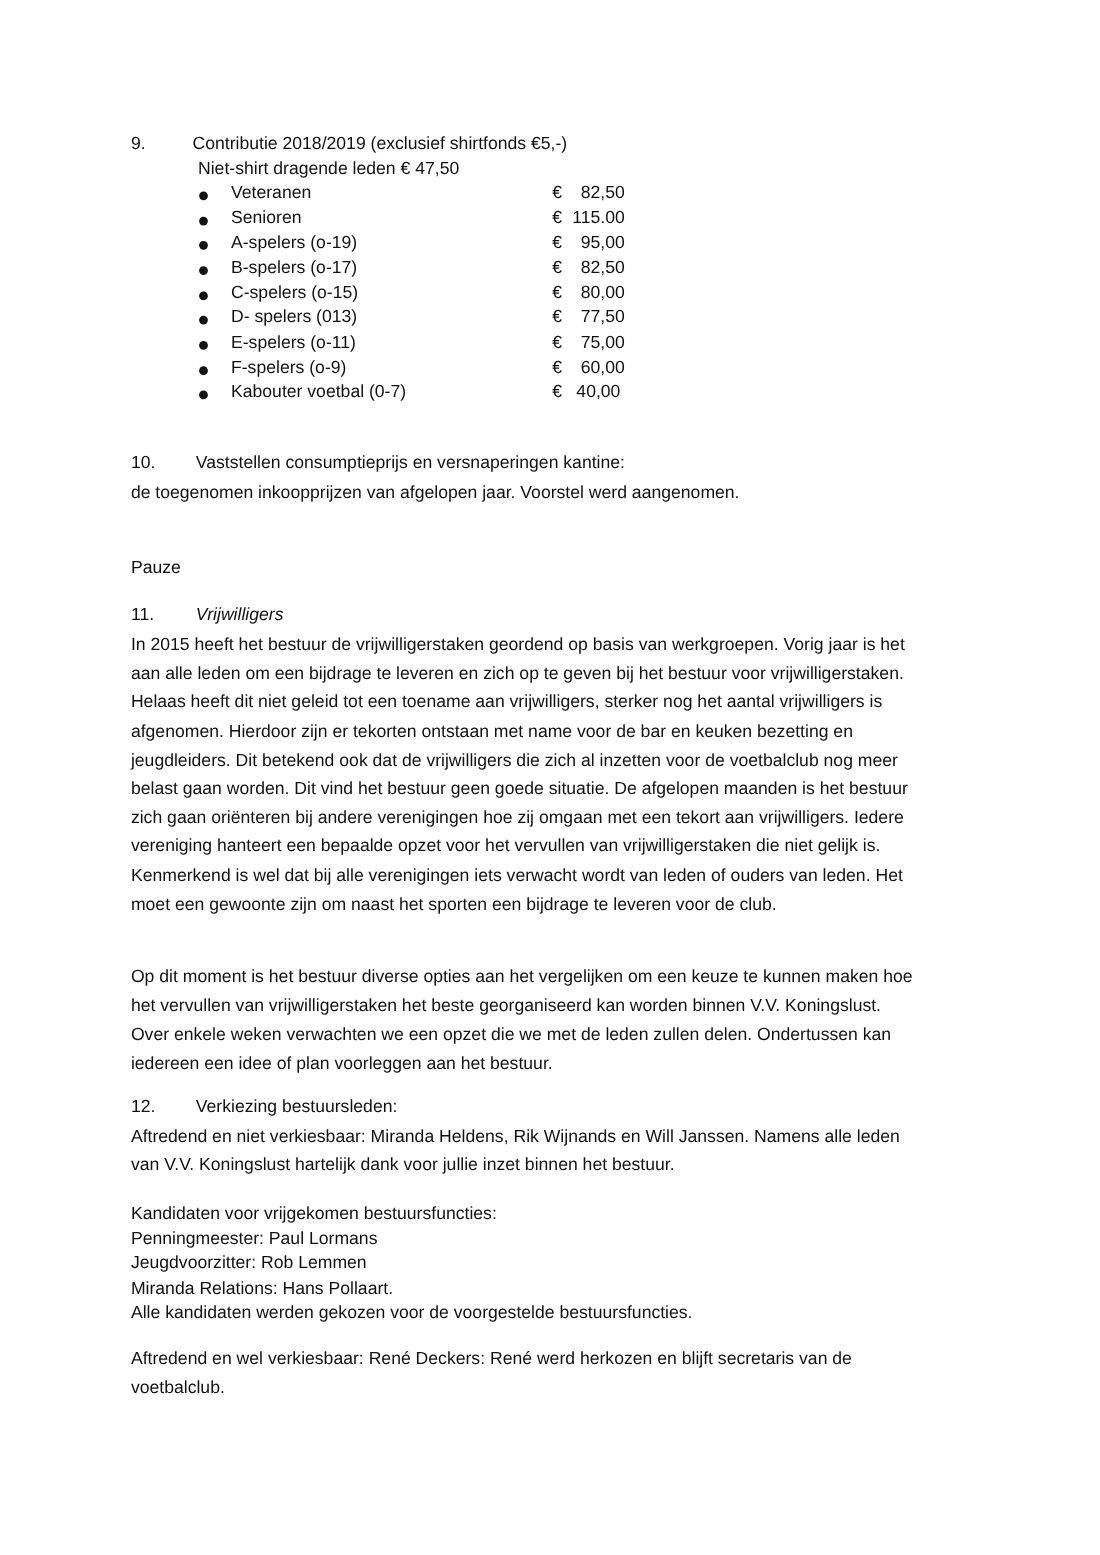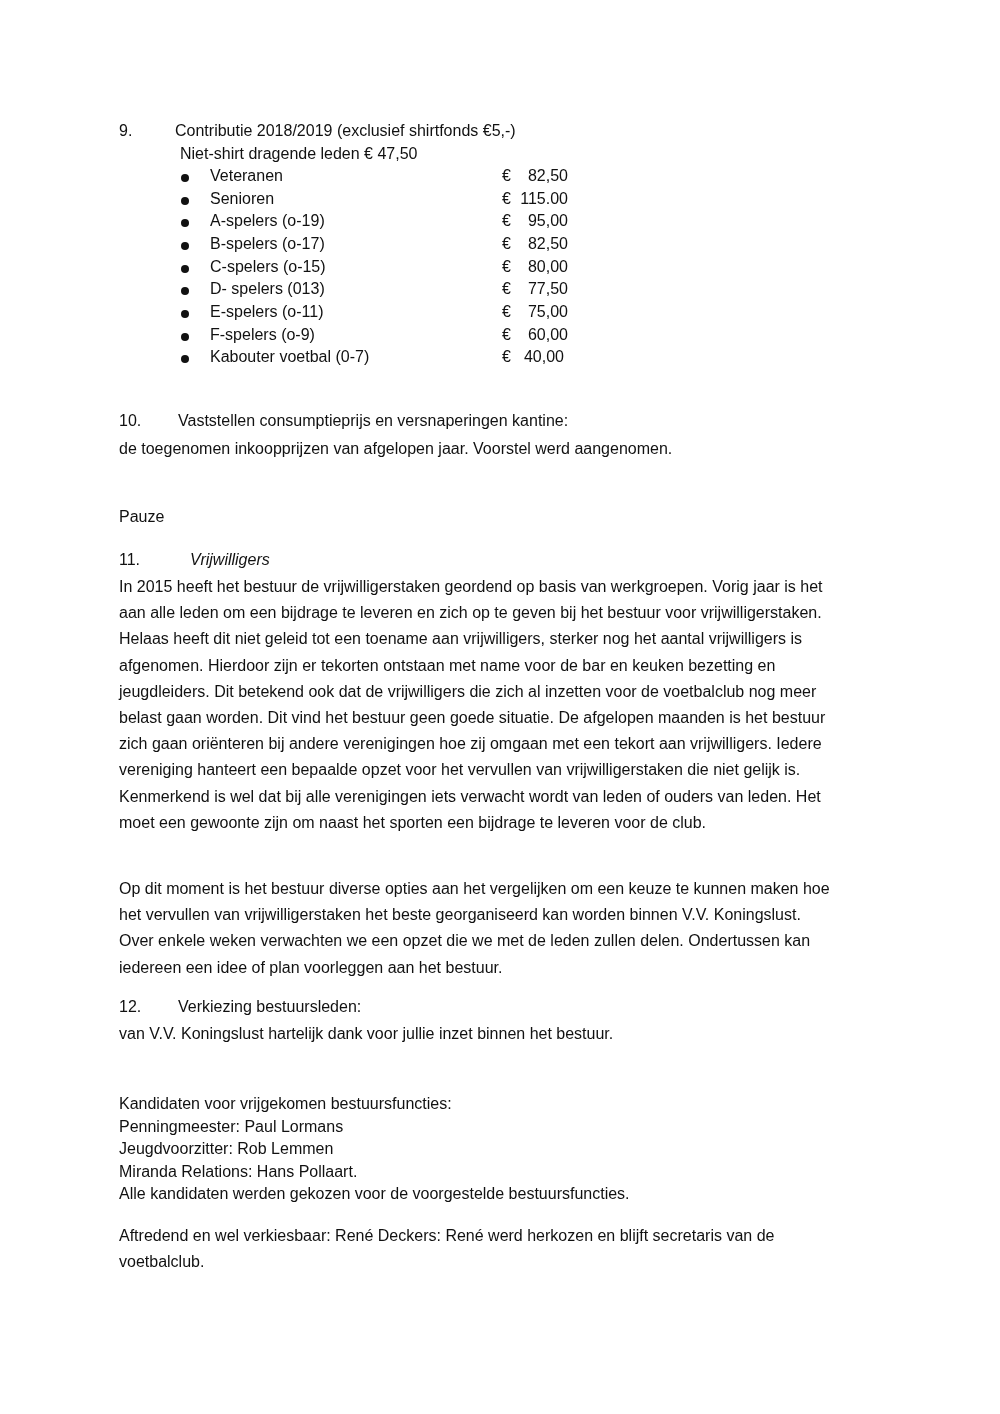--- a/index.html
+++ b/index.html
@@ -11,21 +11,21 @@
   .page { position: absolute; left: 0; top: 0; width: 1000px; height: 1414px; }
   .abs { position: absolute; white-space: nowrap; }
   .bullet-row { position: absolute; left: 0; width: 1000px; height: 22px; }
   .bullet-dot { position: absolute; left: 181px; top: 7px; width: 8px; height: 8px; border-radius: 50%; background: #111; }
   .bullet-label { position: absolute; left: 210px; top: 0; }
   .bullet-cur { position: absolute; left: 502px; top: 0; }
   .bullet-amt { position: absolute; left: 518px; top: 0; width: 50px; text-align: right; }
   .para { position: absolute; left: 119px; width: 770px; line-height: 26.2px; white-space: normal; }
   .line { display: block; white-space: nowrap; }
   .tight { line-height: 22.5px; }
-  .italic { font-style: italic; margin-left: 12px; }
+  .italic { font-style: italic; }
 </style>
 </head>
 <body>
 
 <div class="page">
 
   <div>
     <span class="abs" style="left:119px; top:122px;">9.</span>
     <span class="abs" style="left:175px; top:122px;">Contributie 2018/2019 (exclusief shirtfonds €5,-)</span>
     <span class="abs" style="left:180px; top:145px;">Niet-shirt dragende leden €   47,50</span>
@@ -118,20 +118,21 @@
       <span class="line">het vervullen van vrijwilligerstaken het beste georganiseerd kan worden binnen V.V. Koningslust.</span>
       <span class="line">Over enkele weken verwachten we een opzet die we met de leden zullen delen. Ondertussen kan</span>
       <span class="line">iedereen een idee of plan voorleggen aan het bestuur.</span>
     </div>
   </div>
 
   <div>
     <span class="abs" style="left:119px; top:998px;">12.</span>
     <span class="abs" style="left:178px; top:998px;">Verkiezing bestuursleden:</span>
     <div class="para" style="top:1021px;">
+      <span class="line">Aftredend en niet verkiesbaar: Miranda Heldens, Rik Wijnands en Will Janssen. Namens alle leden</span>
       <span class="line">van V.V. Koningslust hartelijk dank voor jullie inzet binnen het bestuur.</span>
     </div>
     <div class="para tight" style="top:1093px;">
       <span class="line">Kandidaten voor vrijgekomen bestuursfuncties:</span>
       <span class="line">Penningmeester: Paul Lormans</span>
       <span class="line">Jeugdvoorzitter:  Rob Lemmen</span>
       <span class="line">Miranda Relations:  Hans Pollaart.</span>
       <span class="line">Alle  kandidaten werden gekozen voor de voorgestelde bestuursfuncties.</span>
     </div>
     <div class="para" style="top:1223px;">

